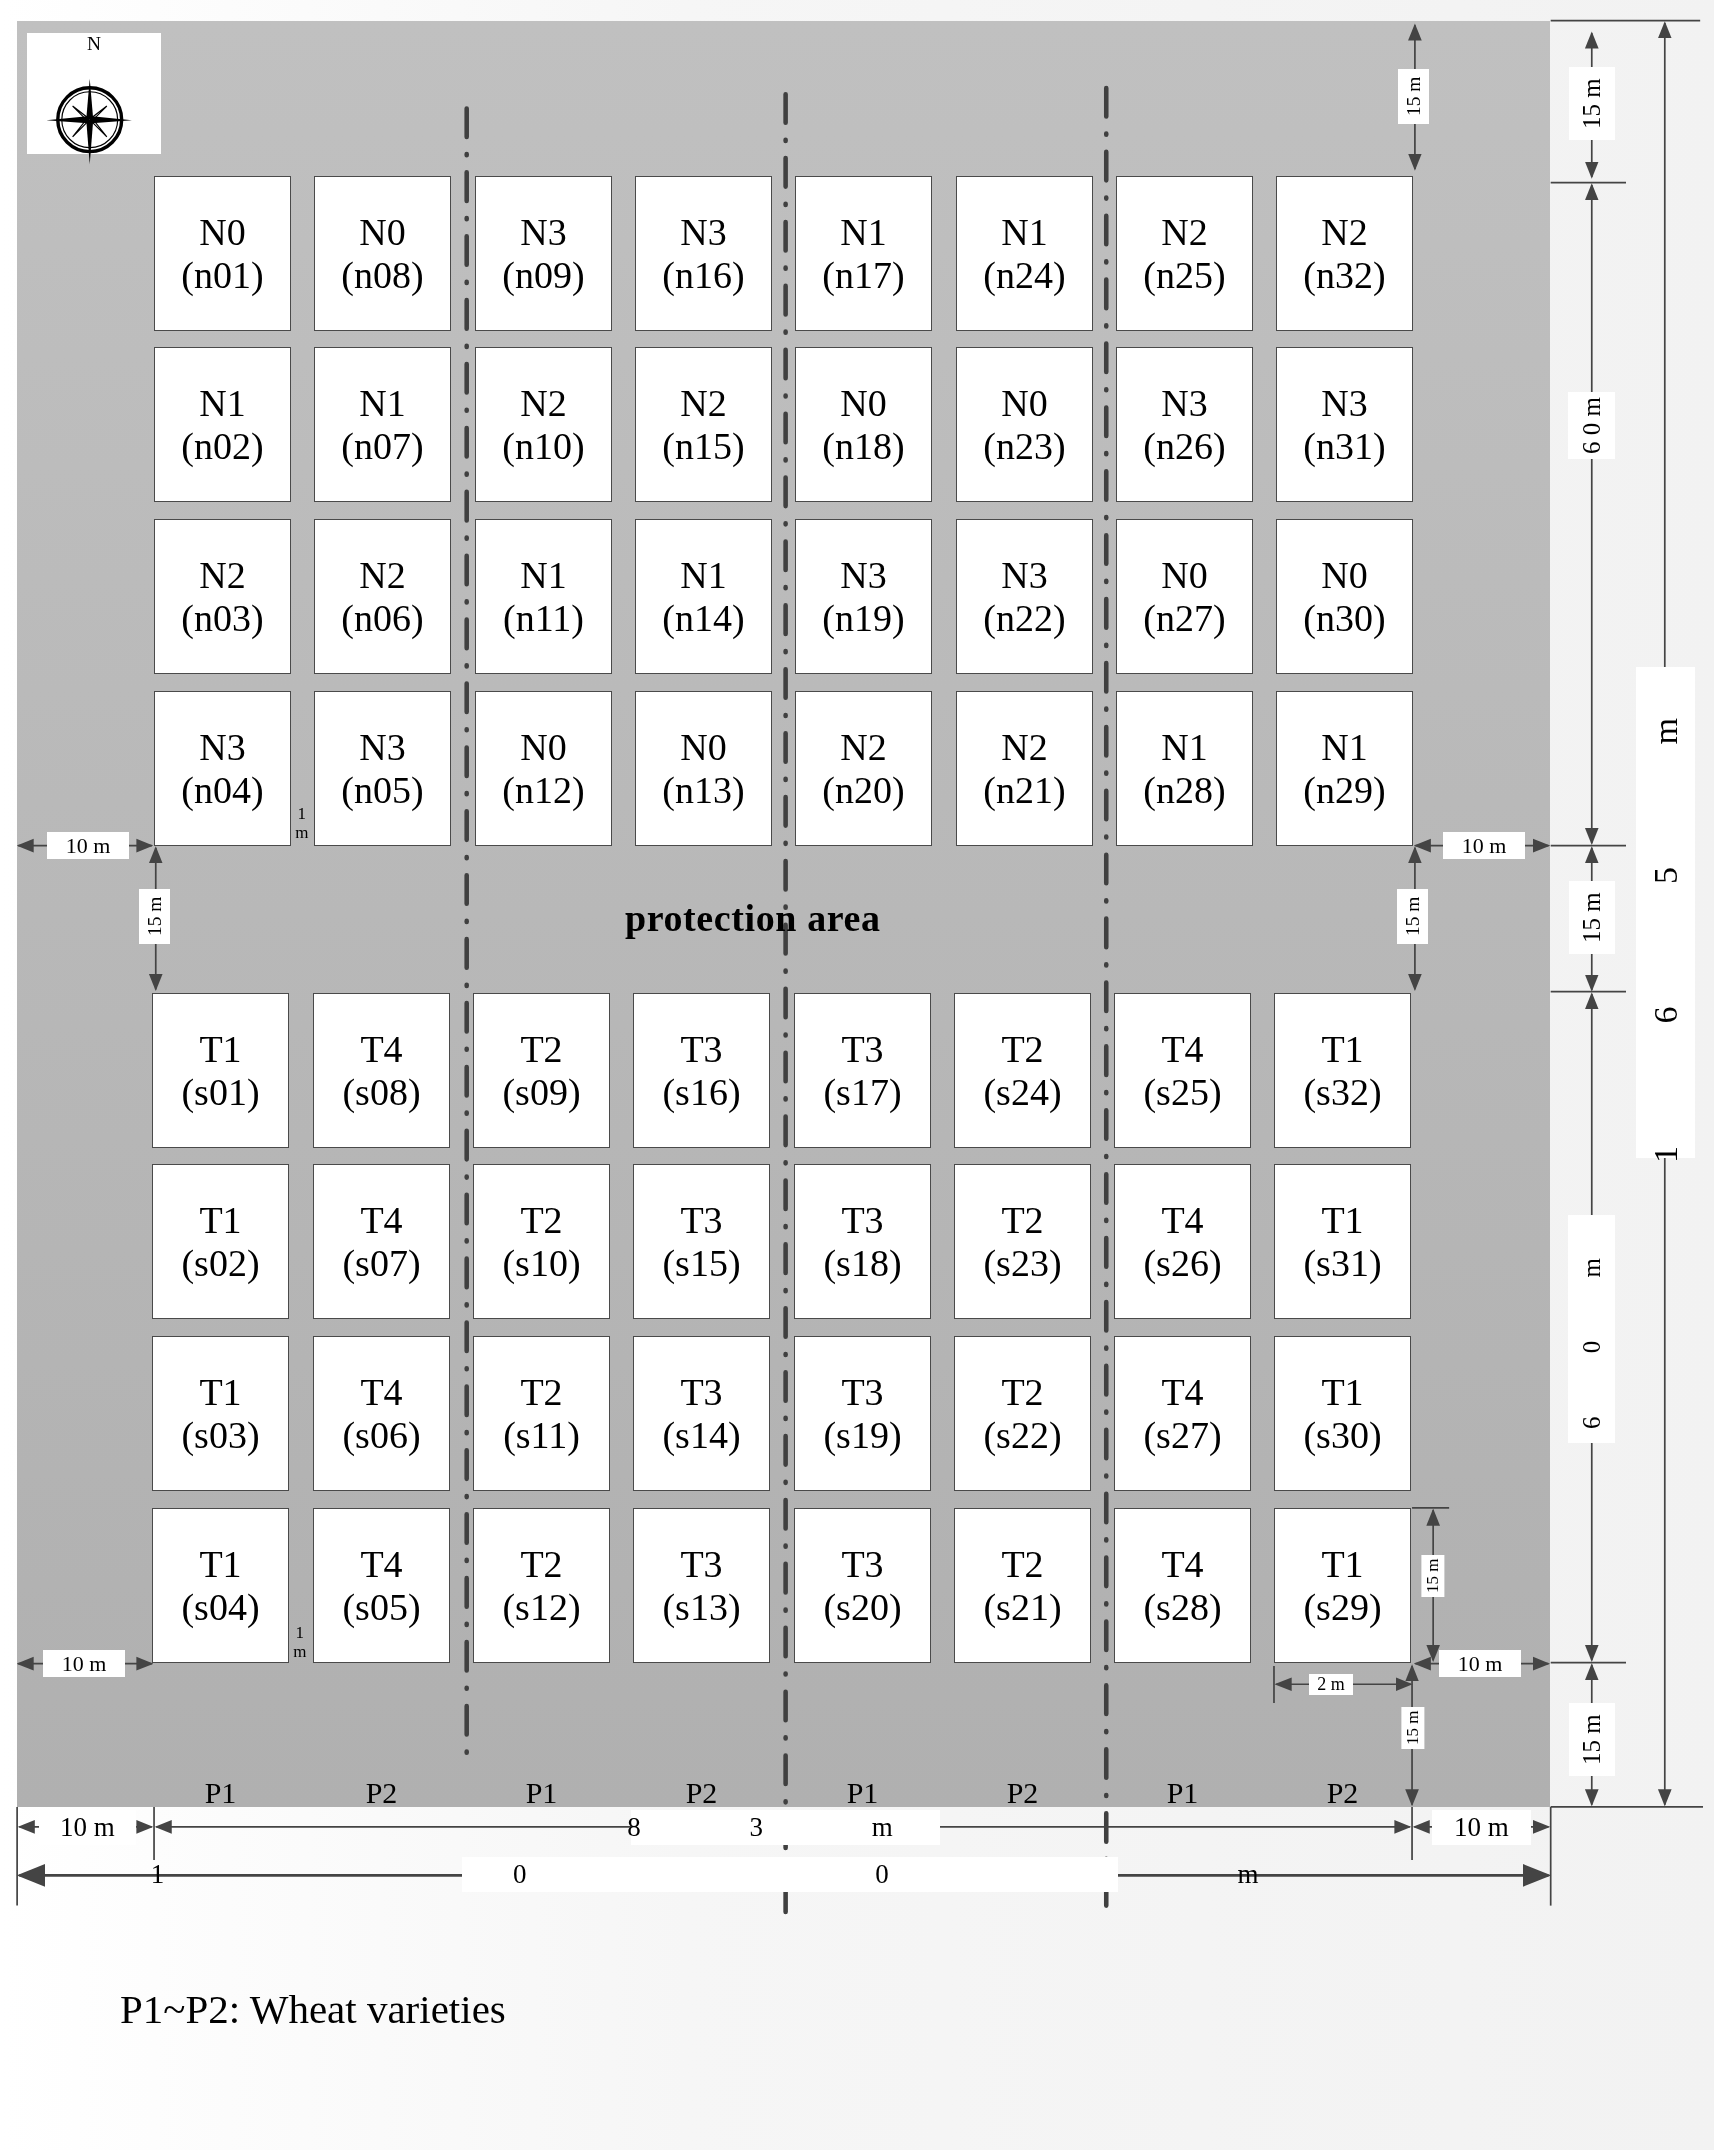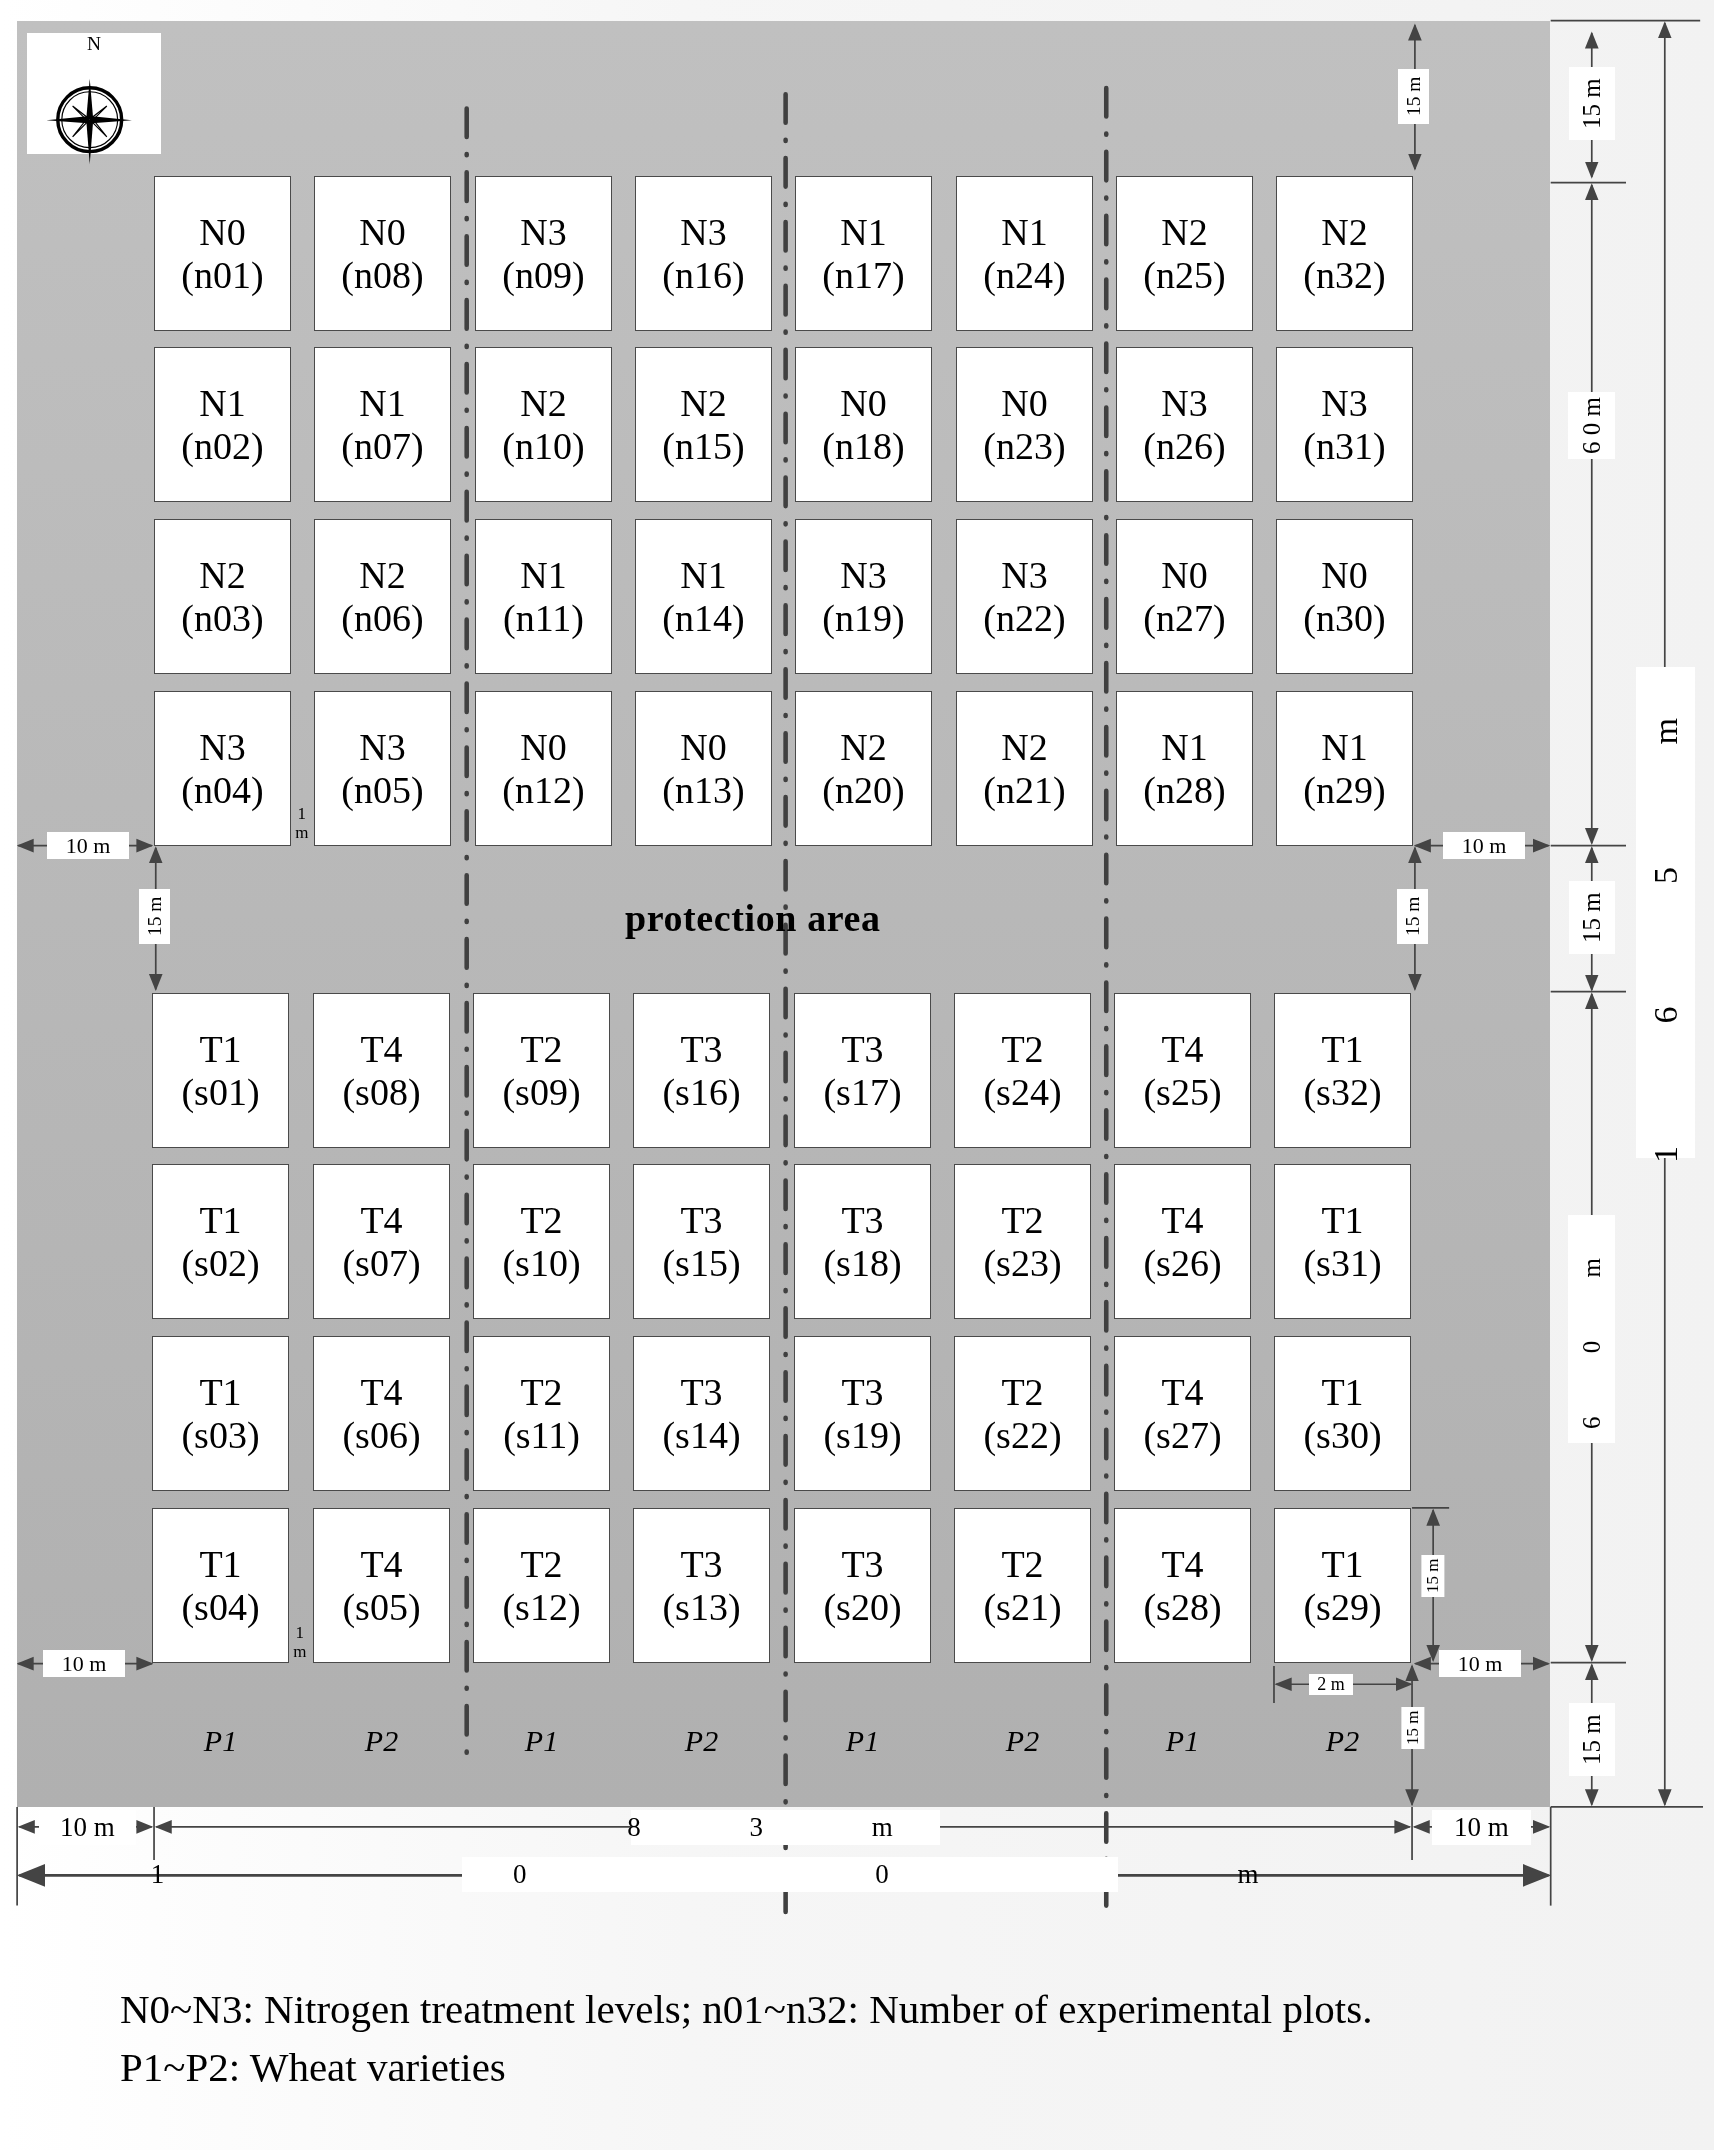--- a/index.html
+++ b/index.html
@@ -21,21 +21,21 @@
     display: flex; flex-direction: column; align-items: center; justify-content: center;
     font-size: 38px; line-height: 43px; text-align: center;
   }
   .plot span { display: block; }
   .dashsvg { position: absolute; top: 0; left: 0; }
   .protection {
     position: absolute; left: 625px; top: 896px; font-size: 38px; font-weight: bold;
     letter-spacing: 0.6px;
   }
   .plabel {
-    position: absolute; top: 1724px; width: 137px; text-align: center; font-size: 30px; font-style: italic;
+    position: absolute; top: 1776px; width: 137px; text-align: center; font-size: 30px;
   }
   .dimbox {
     position: absolute; background: #fff; font-size: 23px; display: flex;
     align-items: center; justify-content: center; white-space: pre;
   }
   .vert { writing-mode: vertical-rl; transform: rotate(180deg); }
   .gaplabel { position: absolute; font-size: 17px; line-height: 19.4px; text-align: center; width: 13.7px; }
   .legend {
     position: absolute; left: 120px; top: 1980px; font-size: 41px; line-height: 58px;
   }
@@ -421,16 +421,15 @@
 <div class="dimbox" style="left:1439px;top:1650px;width:82px;height:27px;font-size:22px;">10 m</div>
 <div class="dimbox vert" style="left:1421px;top:1555px;width:23.4px;height:42px;font-size:17px;">15 m</div>
 <div class="dimbox" style="left:1309px;top:1674px;width:44px;height:20.5px;font-size:18px;">2 m</div>
 <div class="dimbox vert" style="left:1401px;top:1707px;width:23.4px;height:42px;font-size:17px;">15 m</div>
 <div class="dimbox" style="left:39px;top:1810px;width:97px;height:35px;font-size:27px;">10 m</div>
 <div class="dimbox" style="left:631px;top:1810px;width:309px;height:35px;font-size:27px;letter-spacing:51px;">8 3 m</div>
 <div class="dimbox" style="left:1432px;top:1810px;width:99px;height:35px;font-size:27px;">10 m</div>
 <div class="dimbox" style="left:462px;top:1857px;width:656px;height:35px;font-size:27px;letter-spacing:171px;">1 0 0 m</div>
 
 <div class="legend">
-  <div>N0~N3: Nitrogen treatment levels; n01~n32: Number of experimental plots.</div>
   <div>P1~P2: Wheat varieties</div>
 </div>
 
 
 </body></html>

